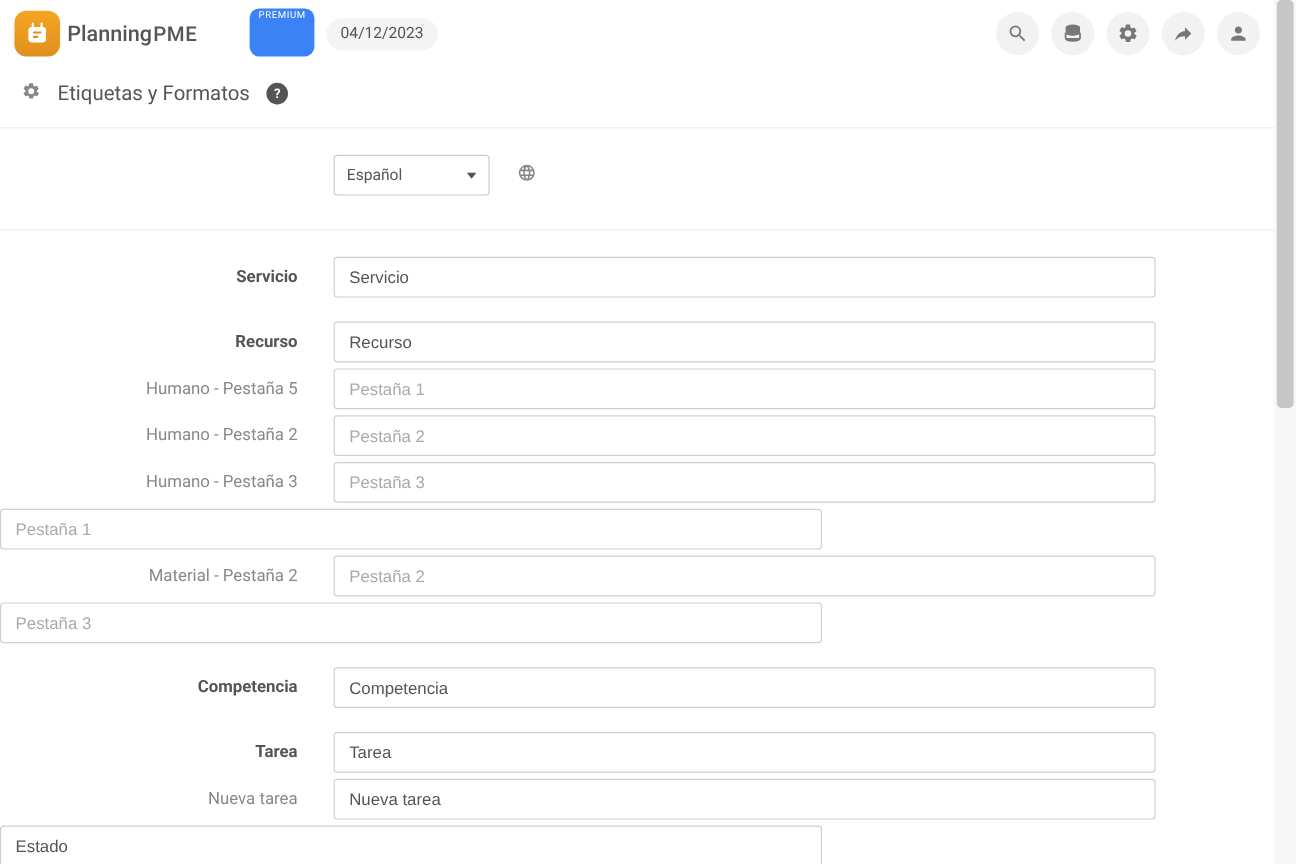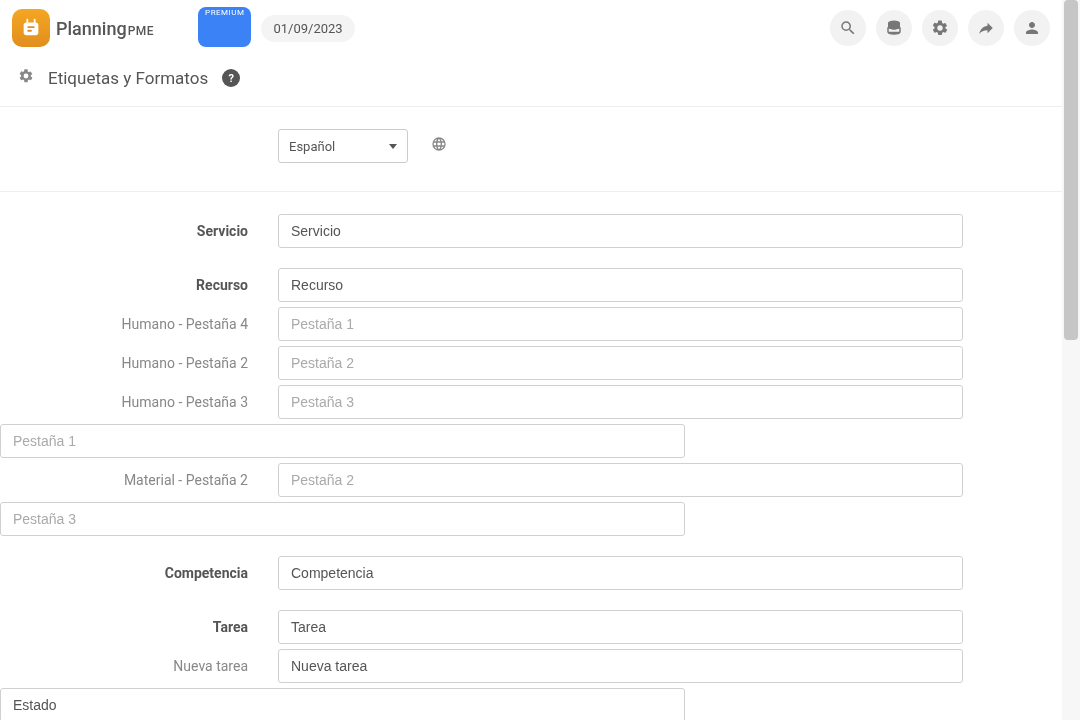--- a/index.html
+++ b/index.html
@@ -42,21 +42,21 @@
   }
   .logo-mark svg { width: 22px; height: 22px; }
   .logo-text {
     display: flex;
     align-items: baseline;
     gap: 1px;
     font-weight: 500;
     color: #555;
   }
   .logo-text .p1 { font-size: 18px; }
-  .logo-text .p2 { font-size: 12px; letter-spacing: 0.5px; }
+  .logo-text .p2 { font-size: 17px; letter-spacing: 0.5px; }
   .premium-badge {
     margin-top: -2px;
     margin-left: 44px;
     font-size: 8px;
     padding: 1px 7px;
     border-radius: 8px;
     background: #3b82f6;
     color: #fff;
     letter-spacing: 0.5px;
     display: inline-block;
@@ -221,21 +221,21 @@
               <rect x="8" y="14" width="5" height="2" rx="1" fill="#e08e1e"></rect>
             </svg>
         </div>
         <div class="logo-text">
           <span class="p1">Planning</span>
             <span class="p2">PME</span>
         </div>
       </div>
       <span class="premium-badge">PREMIUM</span>
     </div>
-    <div class="date-pill">01/09/2023</div>
+    <div class="date-pill">04/12/2023</div>
     <div class="spacer"></div>
     <div class="icon-btn">
       <svg viewBox="0 0 24 24">
           <path d="M15.5 14h-.79l-.28-.27A6.471 6.471 0 0016 9.5 6.5 6.5 0 109.5 16c1.61 0 3.09-.59 4.23-1.57l.27.28v.79l5 4.99L20.49 19l-4.99-5zm-6 0C7.01 14 5 11.99 5 9.5S7.01 5 9.5 5 14 7.01 14 9.5 11.99 14 9.5 14z"></path>
         </svg>
     </div>
     <div class="icon-btn">
       <svg viewBox="0 0 24 24">
           <ellipse cx="12" cy="5" rx="8" ry="3"></ellipse>
           <path d="M4 5v6c0 1.66 3.58 3 8 3s8-1.34 8-3V5"></path>
@@ -293,21 +293,21 @@
       </div>
 
       <div class="group-gap"></div>
 
       <div class="field-row">
         <div class="field-label strong">Recurso</div>
         <input class="field-input" value="Recurso" style="">
       </div>
       <div class="row-gap"></div>
       <div class="field-row">
-        <div class="field-label">Humano - Pestaña 4</div>
+        <div class="field-label">Humano - Pestaña 5</div>
         <input class="field-input" placeholder="Pestaña 1" style="">
       </div>
       <div class="row-gap"></div>
       <div class="field-row">
         <div class="field-label">Humano - Pestaña 2</div>
         <input class="field-input" placeholder="Pestaña 2" style="">
       </div>
       <div class="row-gap"></div>
       <div class="field-row">
         <div class="field-label">Humano - Pestaña 3</div>

